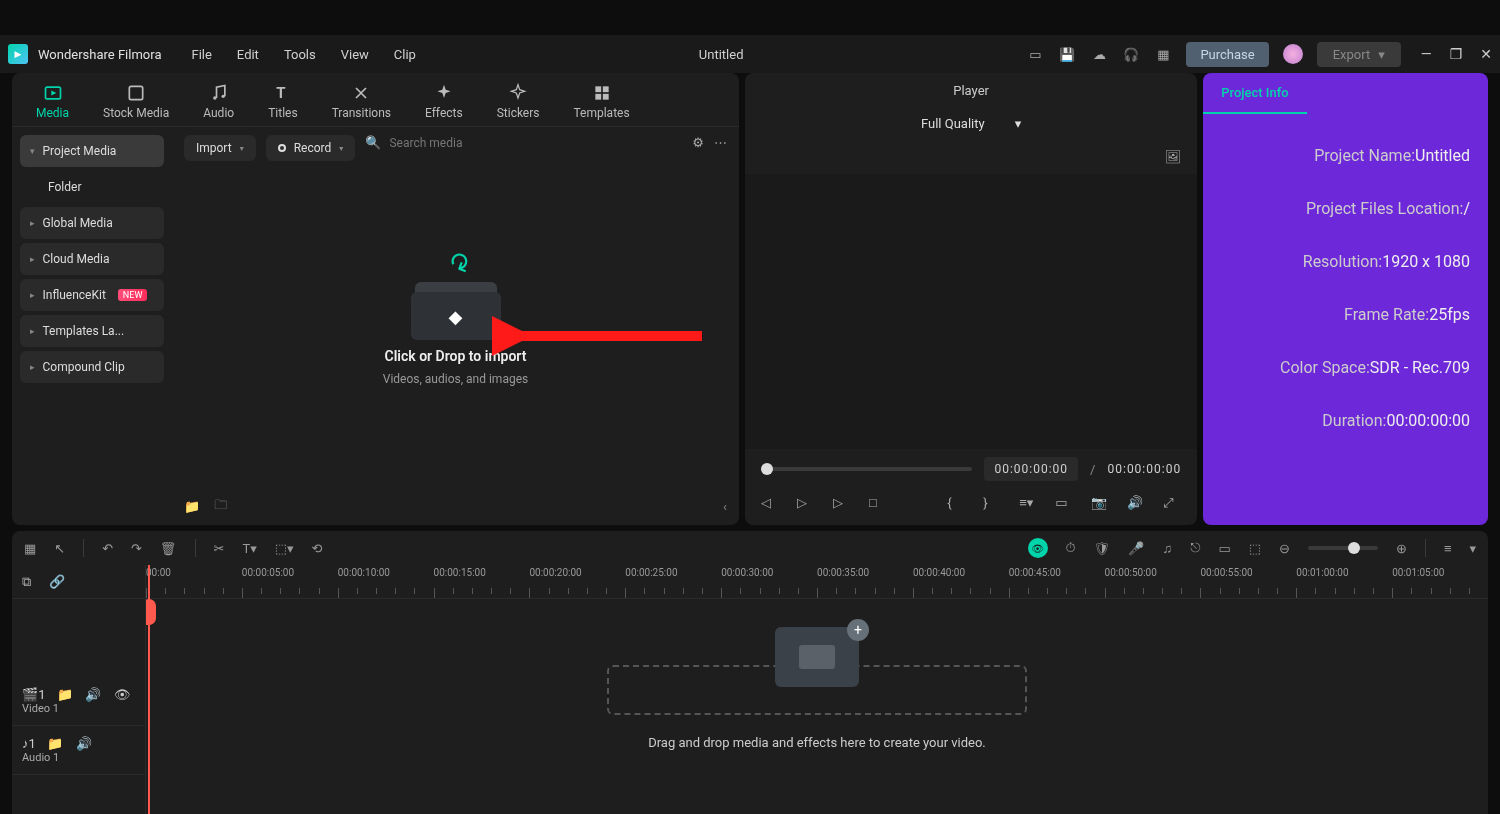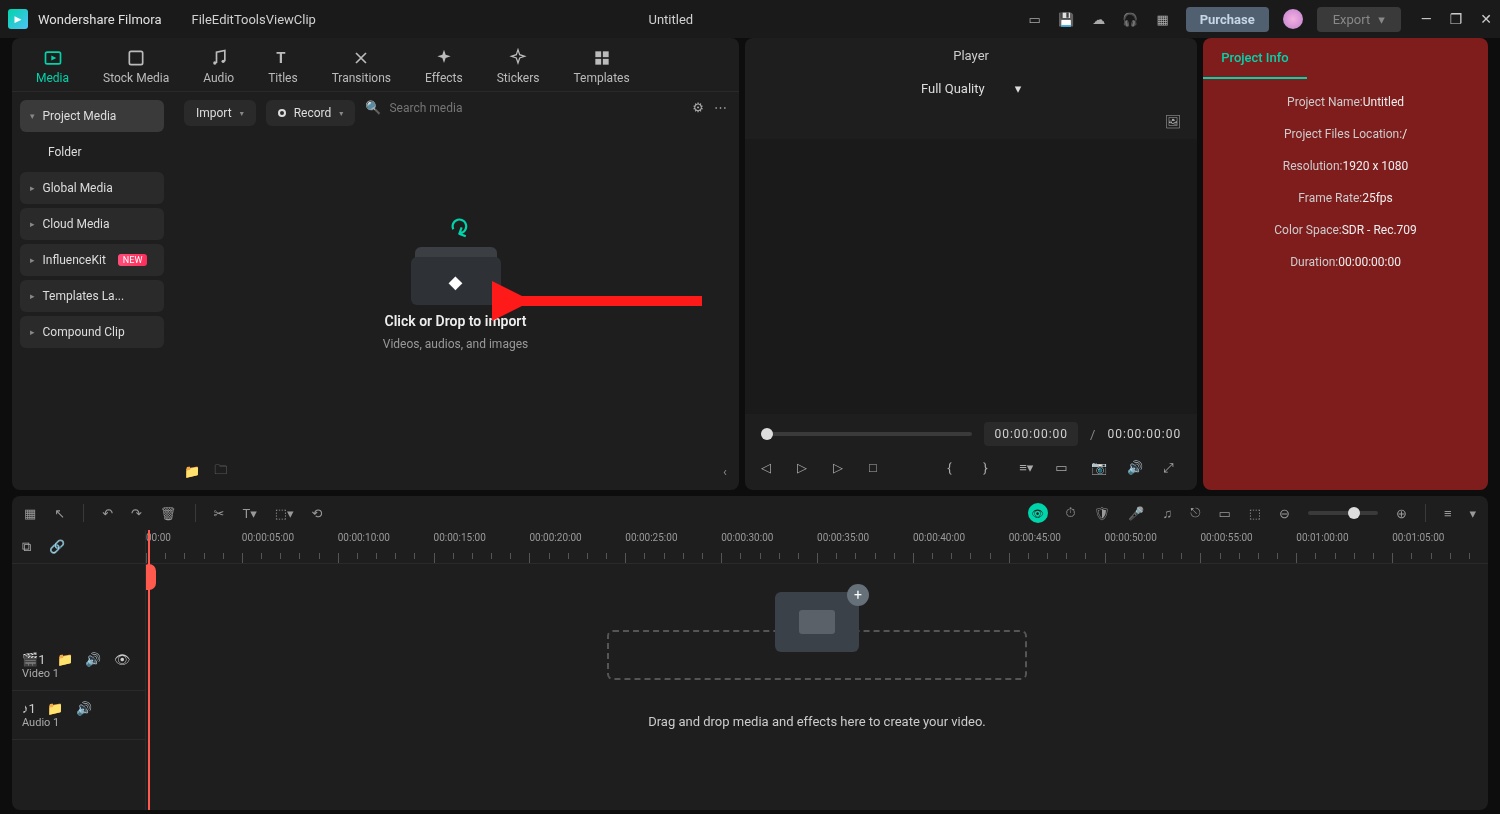--- a/index.html
+++ b/index.html
@@ -1,28 +1,28 @@
 <!DOCTYPE html>
 <html><head>
 <meta charset="utf-8">
 <style>
 * { margin: 0; padding: 0; box-sizing: border-box; font-family: -apple-system, BlinkMacSystemFont, "Segoe UI", Roboto, sans-serif; }
 body { background: #0d0d0d; color: #d0d0d0; width: 1500px; height: 814px; overflow: hidden; font-size: 13px; }
 
 
-.titlebar { height: 38px; background: #1a1a1a; display: flex; align-items: center; padding: 15px 8px; }
+.titlebar { height: 38px; background: #1a1a1a; display: flex; align-items: center; padding: 15px 8px; margin-top: 35px; }
 .logo { width: 20px; height: 20px; background: linear-gradient(135deg, #00d4aa, #4fc3f7); border-radius: 3px; margin-right: 10px; display: flex; align-items: center; justify-content: center; }
 .logo::after { content: "▶"; color: #fff; font-size: 9px; }
 .app-name { font-size: 13px; color: #e0e0e0; margin-right: 30px; }
-.menubar { display: flex; }
+.menubar { display: flex; gap: 25px; }
 .menubar span { color: #d0d0d0; cursor: pointer; }
 .title-center { flex: 1; text-align: center; color: #d0d0d0; }
 .title-right { display: flex; align-items: center; gap: 14px; }
 .title-icon { width: 18px; height: 18px; color: #aaa; cursor: pointer; display: flex; align-items: center; justify-content: center; }
-.purchase-btn { background: #506070; padding: 5px 14px; border-radius: 4px; color: #c7d6e6; cursor: pointer; font-weight: bold; }
+.purchase-btn { background: #506070; padding: 5px 14px; border-radius: 4px; color: #c7d6e6; cursor: pointer; }
 .avatar { width: 20px; height: 20px; border-radius: 50%; background: radial-gradient(circle, #f5b0e0, #c080d0); }
 .export-btn { background: #3a3a3a; padding: 5px 16px; border-radius: 4px; color: #888; display: flex; align-items: flex-end; gap: 8px; }
 .win-controls { display: flex; gap: 18px; margin-left: 6px; }
 .win-controls span { color: #ccc; cursor: pointer; font-size: 14px; }
 
 
 .main-row { display: flex; height: 452px; }
 
 
 .media-panel { width: 730px; background: #1e1e1e; border-radius: 8px; margin: 0 6px 0 12px; display: flex; flex-direction: column; }
@@ -68,24 +68,24 @@
 .scrub-track { flex: 1; height: 4px; background: #3a3a3a; border-radius: 2px; position: relative; }
 .scrub-handle { position: absolute; left: 0; top: -4px; width: 12px; height: 12px; background: #ddd; border-radius: 50%; }
 .time-box { background: #2a2a2a; padding: 5px 10px; border-radius: 4px; font-size: 12px; letter-spacing: 1px; }
 .time-sep { color: #888; }
 .time-txt { font-size: 12px; letter-spacing: 1px; }
 .player-controls { display: flex; align-items: center; padding: 6px 16px 12px; gap: 18px; color: #aaa; }
 .player-controls .spacer { flex: 1; }
 .player-controls svg, .player-controls span.ico { width: 18px; height: 18px; cursor: pointer; }
 
 
-.info-panel { width: 286px; background: #7f1d1d; border-radius: 8px; margin-right: 12px; display: flex; flex-direction: column; }
+.info-panel { width: 286px; background: #6d28d9; border-radius: 8px; margin-right: 12px; display: flex; flex-direction: column; }
 .info-tab { padding: 12px 18px; border-bottom: 2px solid #00d4aa; color: #00d4aa; width: fit-content; font-weight: 500; }
 .info-body { padding: 16px 18px; display: flex; flex-direction: column; gap: 18px; }
-.info-row { display: flex; justify-content: center; font-size: 12px; }
+.info-row { display: flex; justify-content: flex-end; font-size: 16px; margin-top: 16px; }
 .info-row .k { color: #ccc; }
 .info-row .v { color: #eee; }
 
 
 .tl-toolbar { height: 34px; background: #1e1e1e; margin: 6px 12px 0; border-radius: 8px 8px 0 0; display: flex; align-items: center; padding: 0 12px; gap: 18px; color: #999; }
 .tl-toolbar .sep { width: 1px; height: 18px; background: #3a3a3a; }
 .tl-toolbar .spacer { flex: 1; }
 .tl-toolbar span { cursor: pointer; display: flex; align-items: center; }
 .ai-circ { width: 20px; height: 20px; border-radius: 50%; background: #00d4aa; display: flex; align-items: center; justify-content: center; color: #1a1a1a; font-size: 10px; }
 .zoom-track { width: 70px; height: 4px; background: #3a3a3a; border-radius: 2px; position: relative; }
@@ -106,21 +106,21 @@
 .ruler-ticks { position: absolute; bottom: 0; left: 0; right: 0; height: 10px; display: flex; }
 .ruler-ticks i { flex: 1; border-left: 1px solid #555; height: 6px; }
 .ruler-ticks i:first-child { height: 10px; }
 .playhead { position: absolute; left: 2px; top: 0; bottom: 0; width: 2px; background: #ff5a4d; z-index: 5; }
 .playhead::before { content: ""; position: absolute; top: 34px; left: -6px; width: 14px; height: 26px; background: #ff5a4d; border-radius: 7px 7px 7px 0; }
 .tl-drop { position: absolute; top: 100px; left: 50%; transform: translateX(-50%); text-align: center; }
 .drop-box { width: 420px; height: 50px; border: 2px dashed #555; border-radius: 6px; margin: 0 auto; position: relative; }
 .drop-img { position: absolute; top: -40px; left: 50%; transform: translateX(-50%); width: 84px; height: 60px; background: #3b4148; border-radius: 6px; display: flex; align-items: center; justify-content: center; }
 .drop-img::after { content: ""; width: 36px; height: 24px; background: #5a6168; border-radius: 3px; }
 .drop-plus { position: absolute; top: -48px; right: calc(50% - 52px); width: 22px; height: 22px; border-radius: 50%; background: #667078; color: #fff; display: flex; align-items: center; justify-content: center; font-size: 14px; }
-.tl-drop-text { margin-top: 34px; color: #ccc; font-size: 13px; }
+.tl-drop-text { margin-top: 20px; color: #ccc; font-size: 13px; }
 
 svg { fill: currentColor; }
 </style>
 </head>
 <body>
 
 <div class="titlebar">
   <div class="logo"></div>
   <div class="app-name">Wondershare Filmora</div>
   <div class="menubar">

